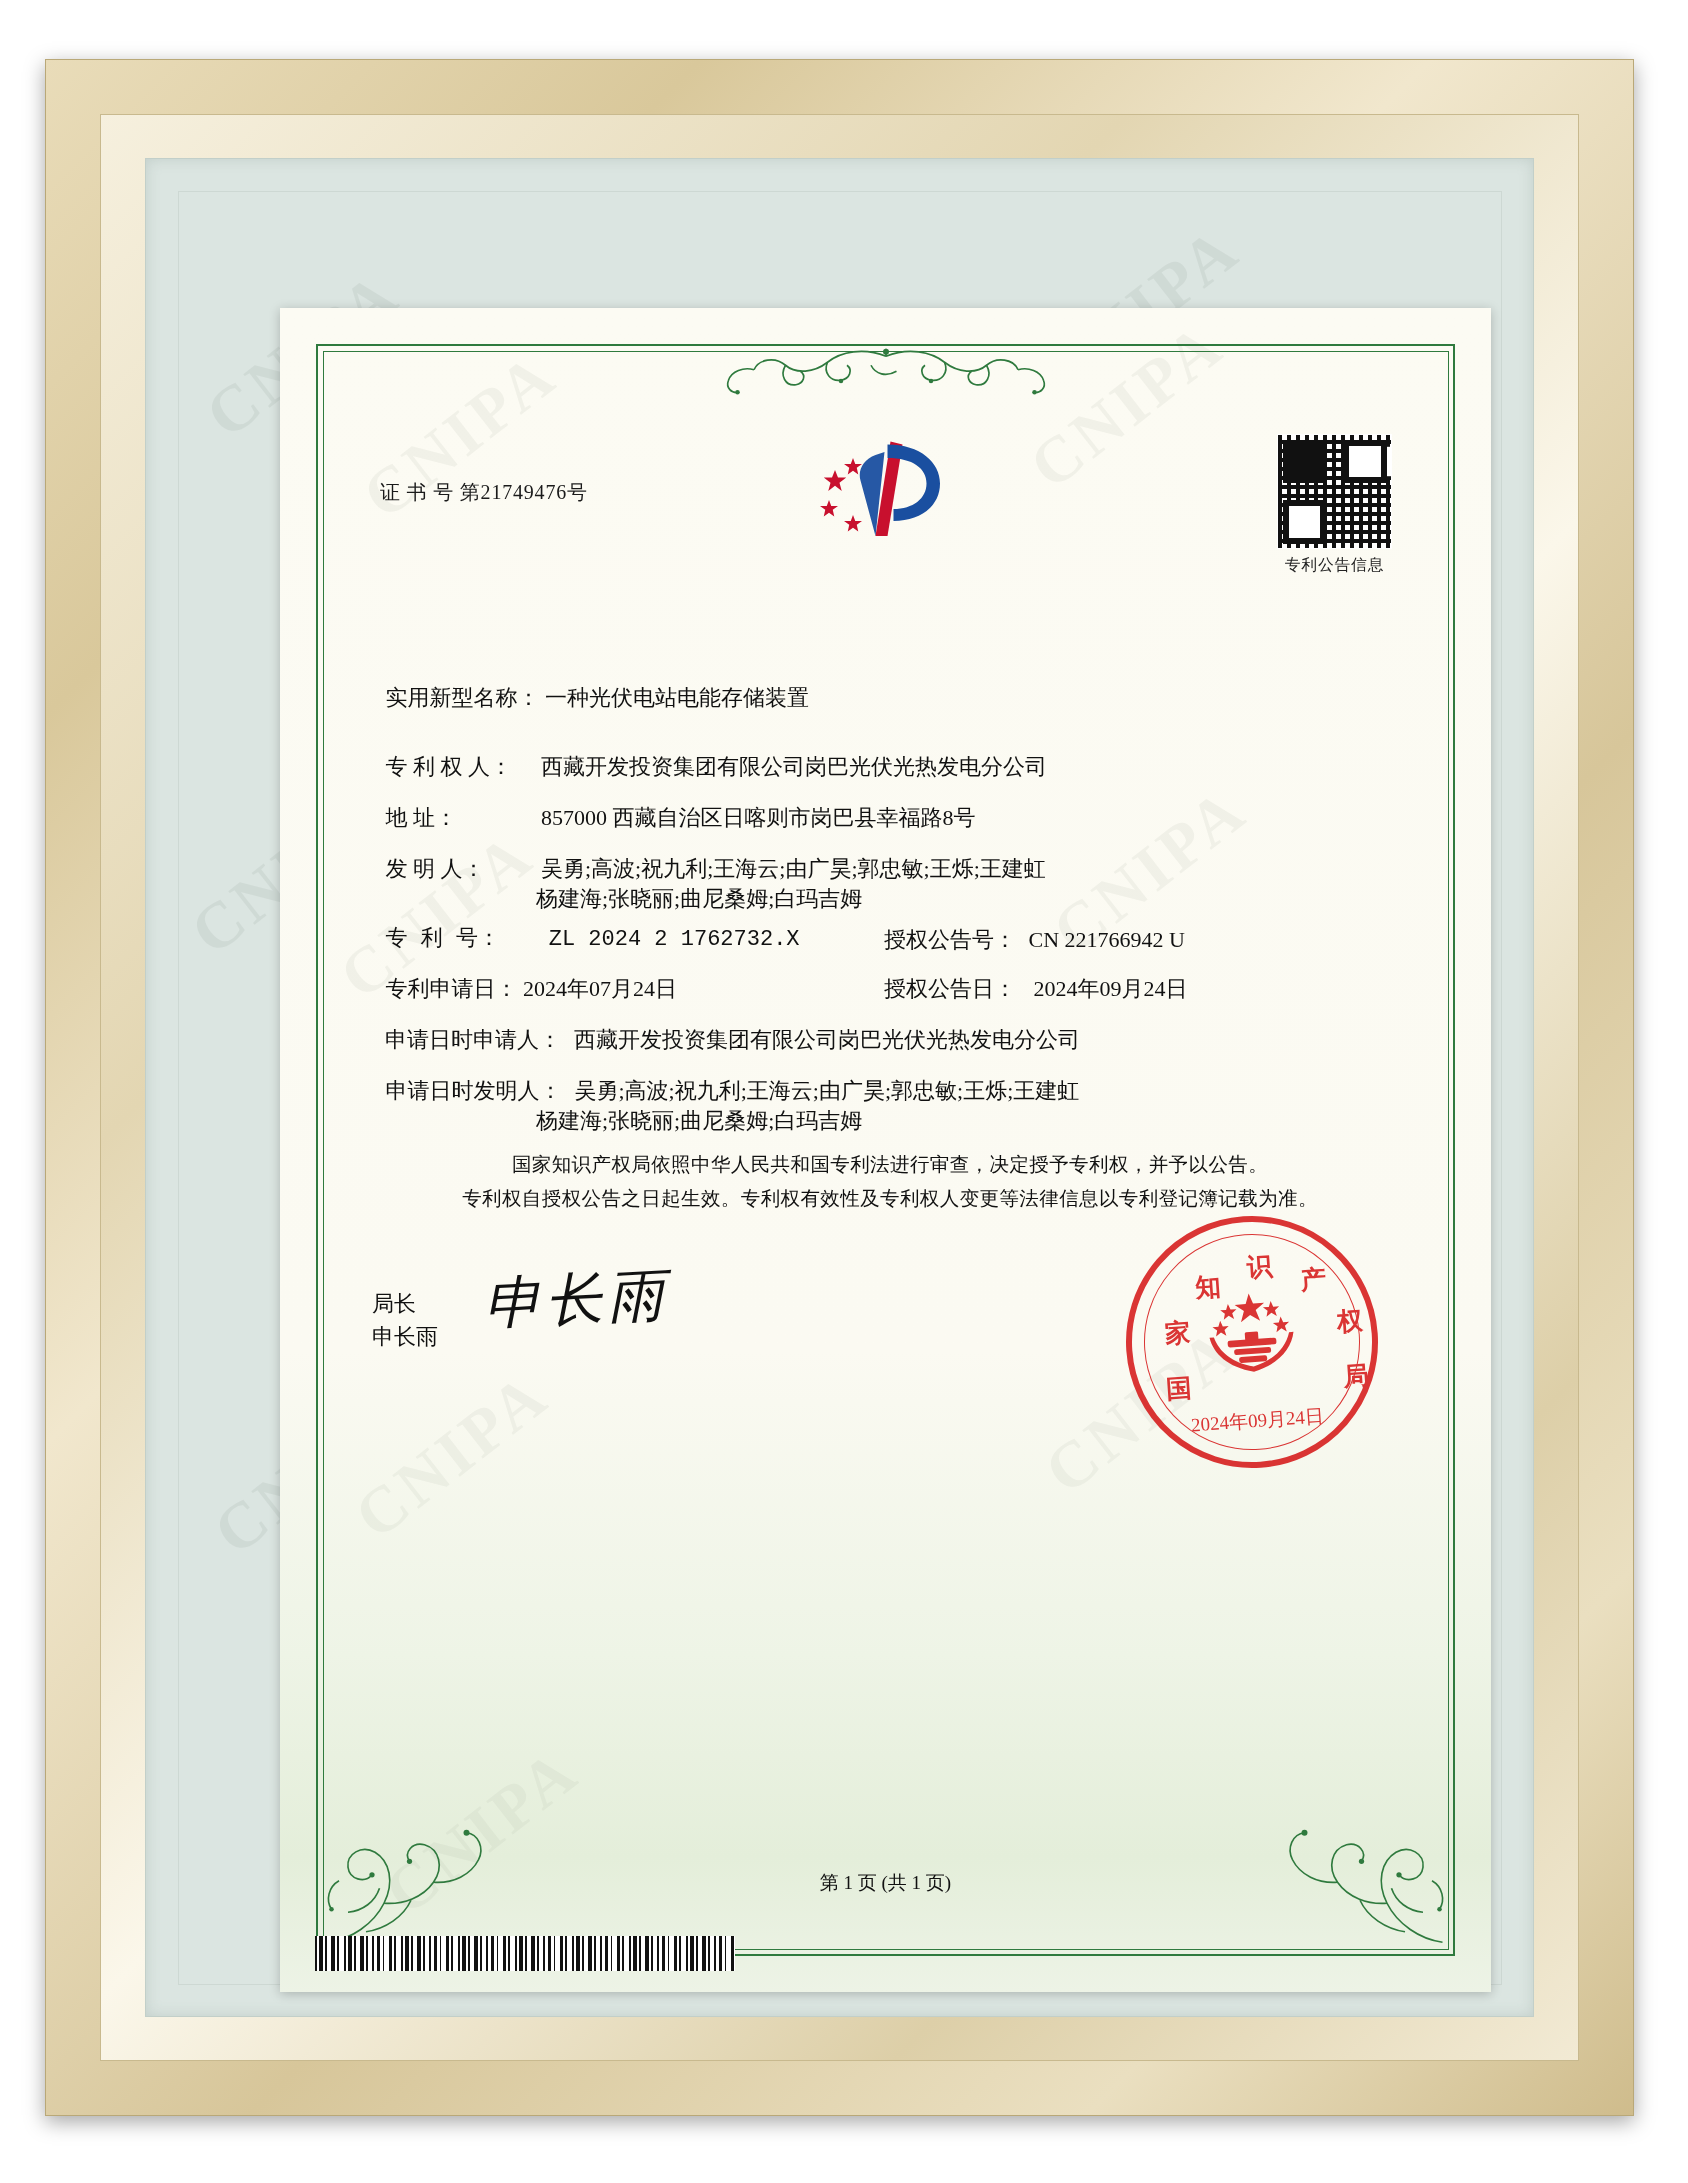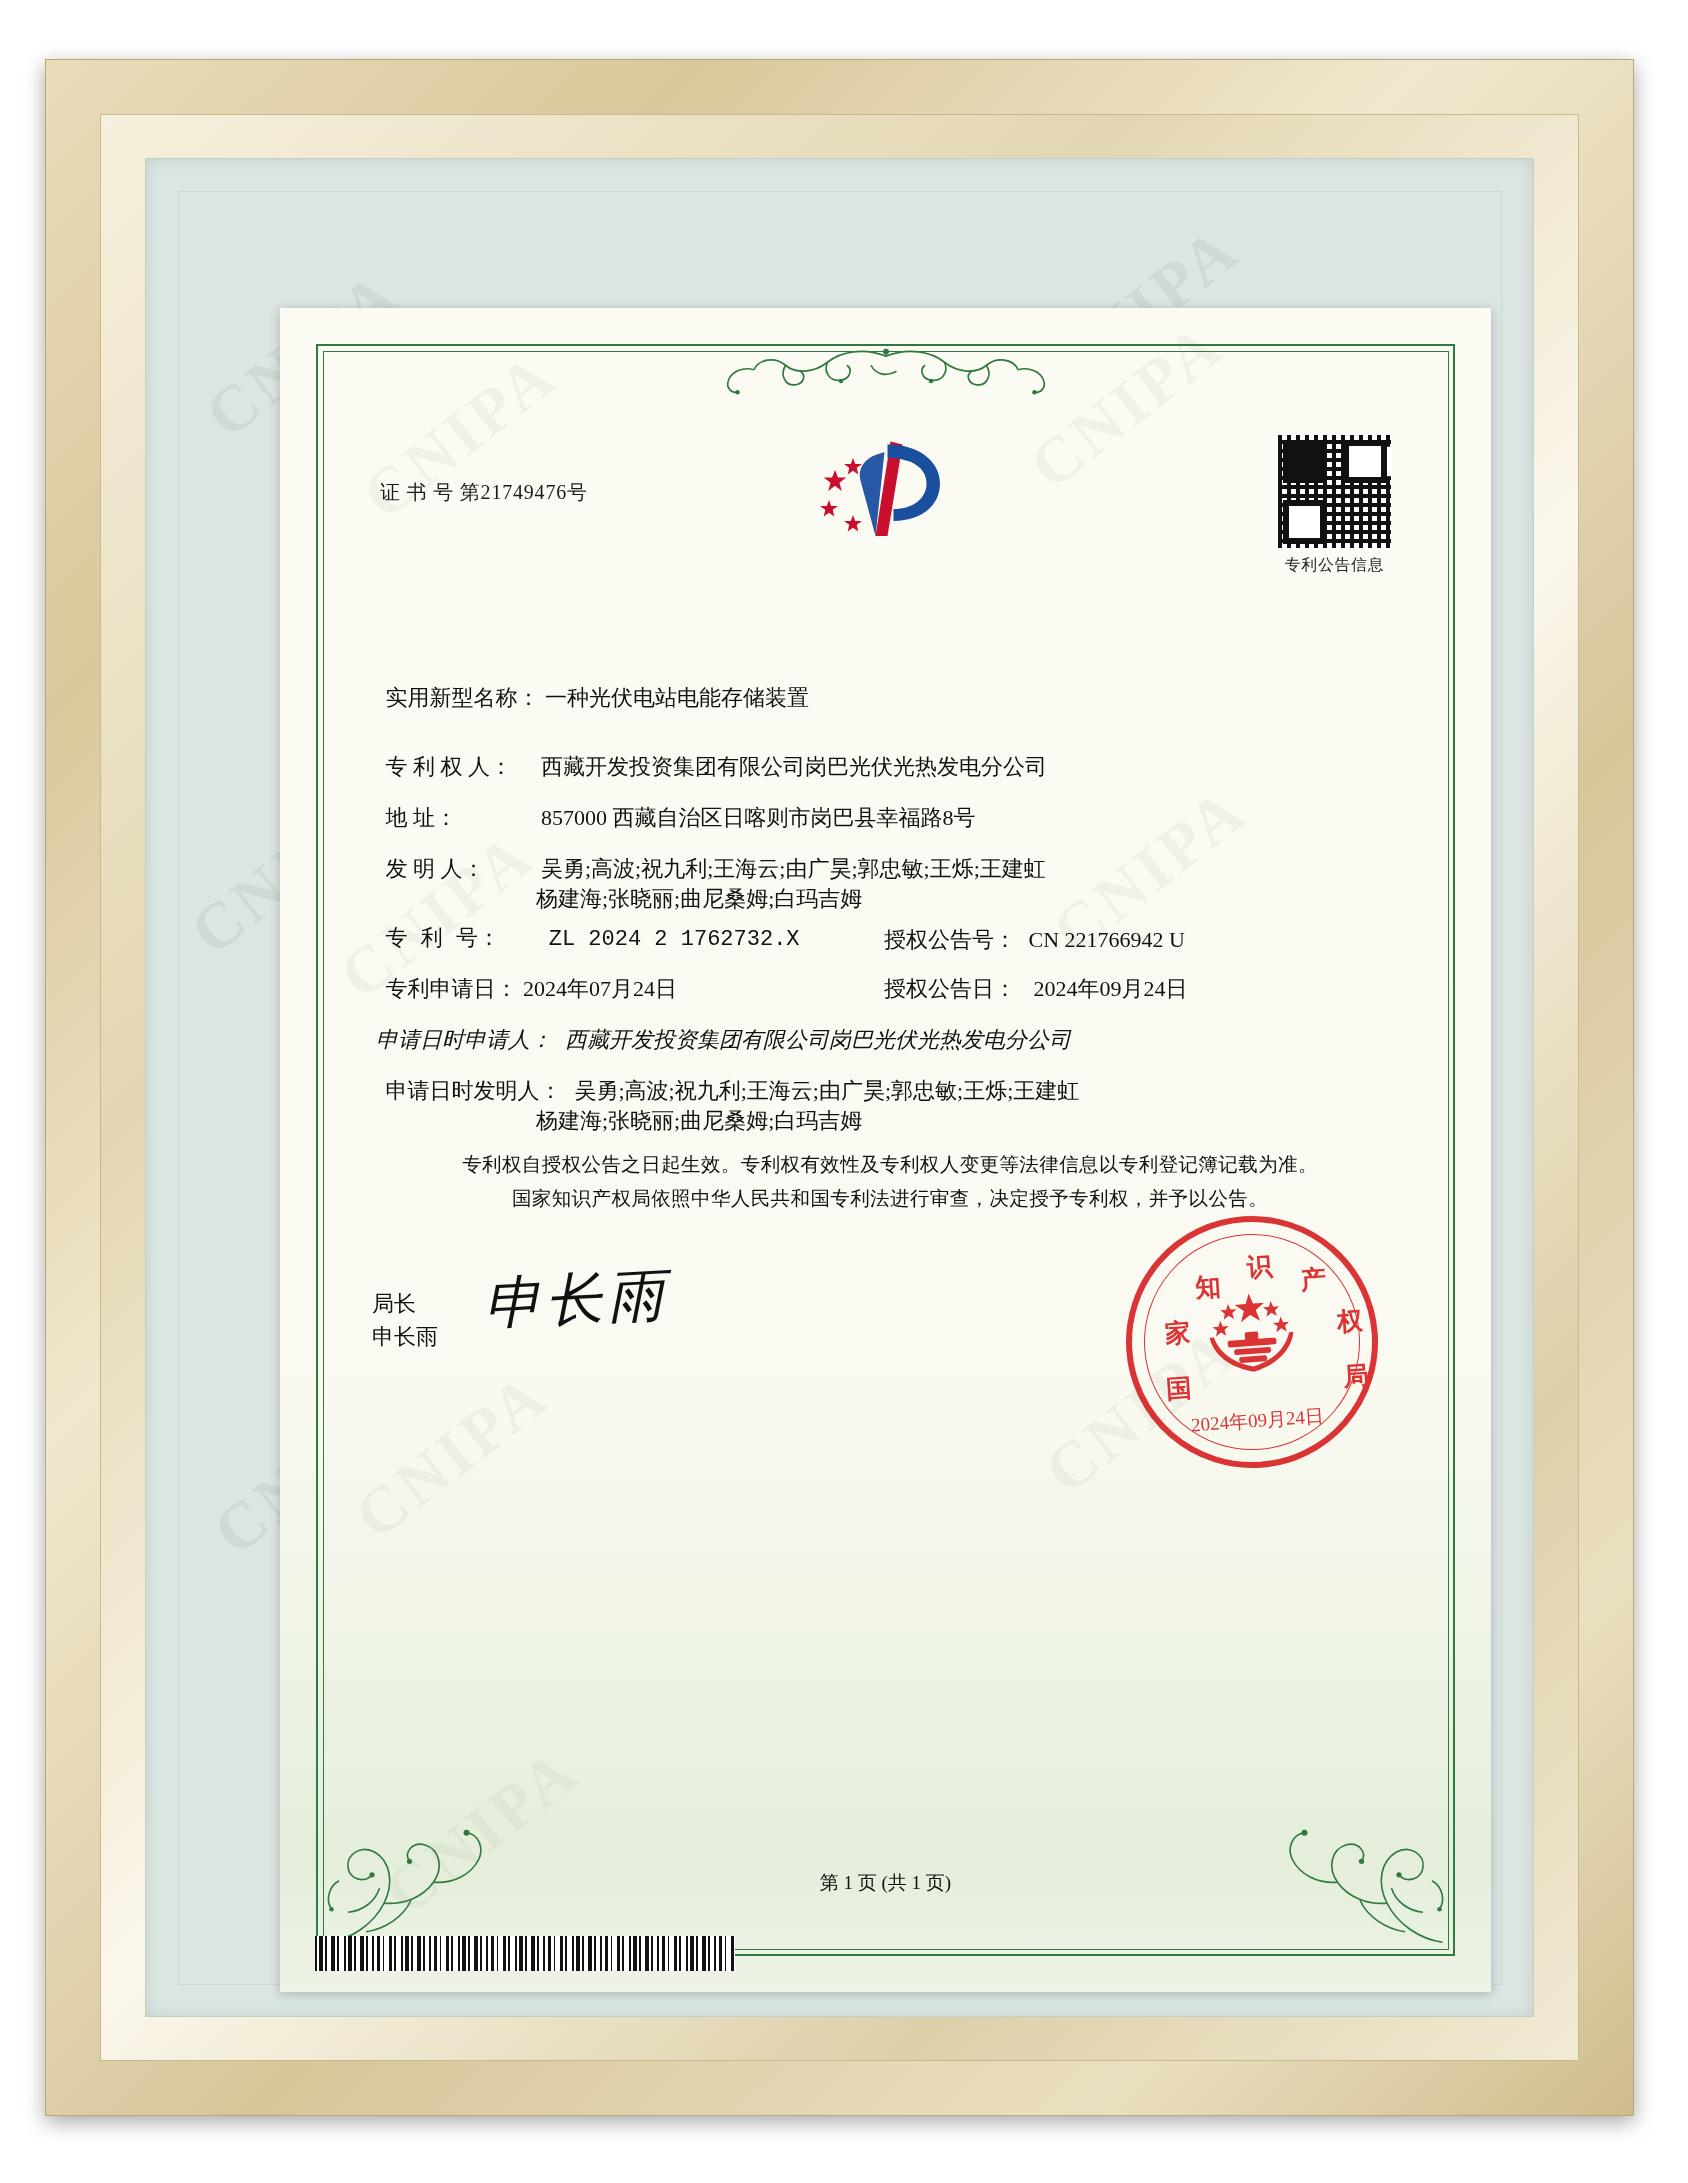--- a/index.html
+++ b/index.html
@@ -201,21 +201,21 @@
 
   .r-title   { position: absolute; left: 13.5px;  top: 0px; }
   .r-owner   { position: absolute; left: 13.5px;  top: 69px; }
   .r-addr    { position: absolute; left: 13.5px;  top: 120px; }
   .r-inv     { position: absolute; left: 13.5px;  top: 171px; }
   .r-inv2    { position: absolute; left: 164px; top: 201px; }
   .r-patno   { position: absolute; left: 13.5px;  top: 242px; font-family: Liberation Mono, monospace; }
   .r-pubno   { position: absolute; left: 512px; top: 242px; }
   .r-appdate { position: absolute; left: 13.5px;  top: 291px; }
   .r-pubdate { position: absolute; left: 512px; top: 291px; }
-  .r-applicant { position: absolute; left: 4px; top: 342px; font-style: italic; }
+  .r-applicant { position: absolute; left: 13px; top: 342px; }
   .r-origmin  { position: absolute; left: 13.5px; top: 393px; }
   .r-origmin2 { position: absolute; left: 164px; top: 423px; }
 
   .statement {
     position: absolute;
     left: 92px;
     right: 83px;
     top: 840px;
     font-size: 19.5px;
     line-height: 1.75;
@@ -474,22 +474,22 @@
       <div class="row r-origmin">
         <span>申请日时发明人：</span>
         <span style="margin-left:7.5px;">吴勇;高波;祝九利;王海云;由广昊;郭忠敏;王烁;王建虹</span>
       </div>
       <div class="row r-origmin2">
         <span>杨建海;张晓丽;曲尼桑姆;白玛吉姆</span>
       </div>
     </div>
 
     <div class="statement">
+      <div>国家知识产权局依照中华人民共和国专利法进行审查，决定授予专利权，并予以公告。</div>
       <div>专利权自授权公告之日起生效。专利权有效性及专利权人变更等法律信息以专利登记簿记载为准。</div>
-      <div>国家知识产权局依照中华人民共和国专利法进行审查，决定授予专利权，并予以公告。</div>
     </div>
 
     <div class="sig-label">
       <div>局长</div>
       <div>申长雨</div>
     </div>
     <div class="sig-script">申长雨</div>
 
     <div class="seal">
       <div class="seal-inner-ring"></div>

